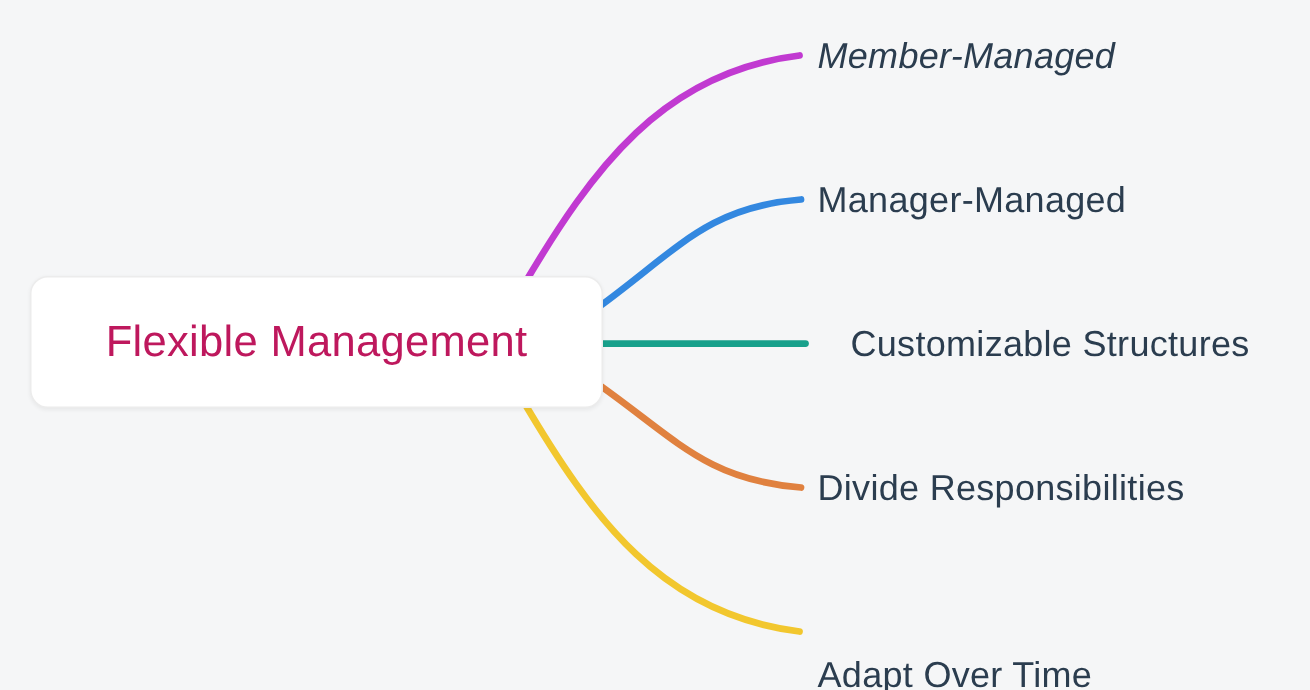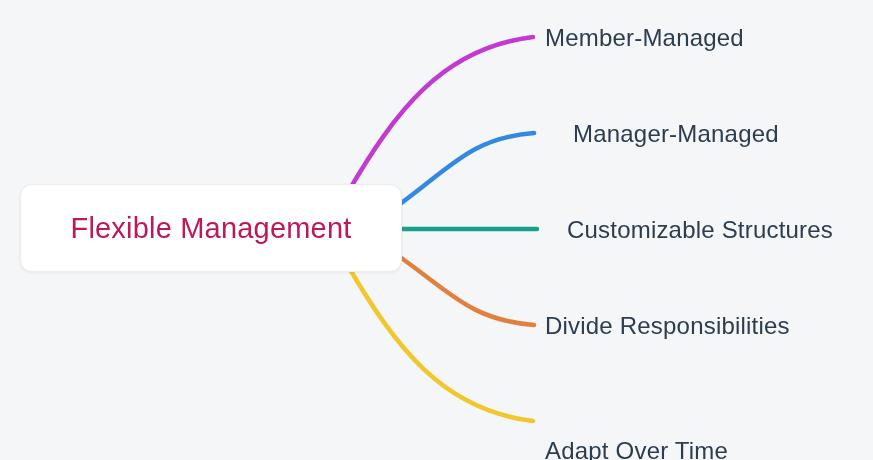--- a/index.html
+++ b/index.html
@@ -51,22 +51,22 @@
   }
   .branch-label {
     position: absolute;
     left: 545px;
     transform: translateY(-50%);
     font-size: 24px;
     color: #2b3d4f;
     letter-spacing: 0.2px;
     white-space: nowrap;
   }
-  .branch-label.b0 { top: 38px; }
-  .branch-label.b1 { top: 134px; margin-left: 28px; }
+  .branch-label.b0 { top: 38px; font-style: italic; }
+  .branch-label.b1 { top: 134px; }
   .branch-label.b2 { top: 230px; margin-left: 22px; }
   .branch-label.b3 { top: 326px; }
   .branch-label.b4 { top: 407px; margin-top: 44px; }
 </style>
 </head>
 <body>
 
 <div class="canvas">
 
   <svg class="edges-svg" viewBox="0 0 873 460">

